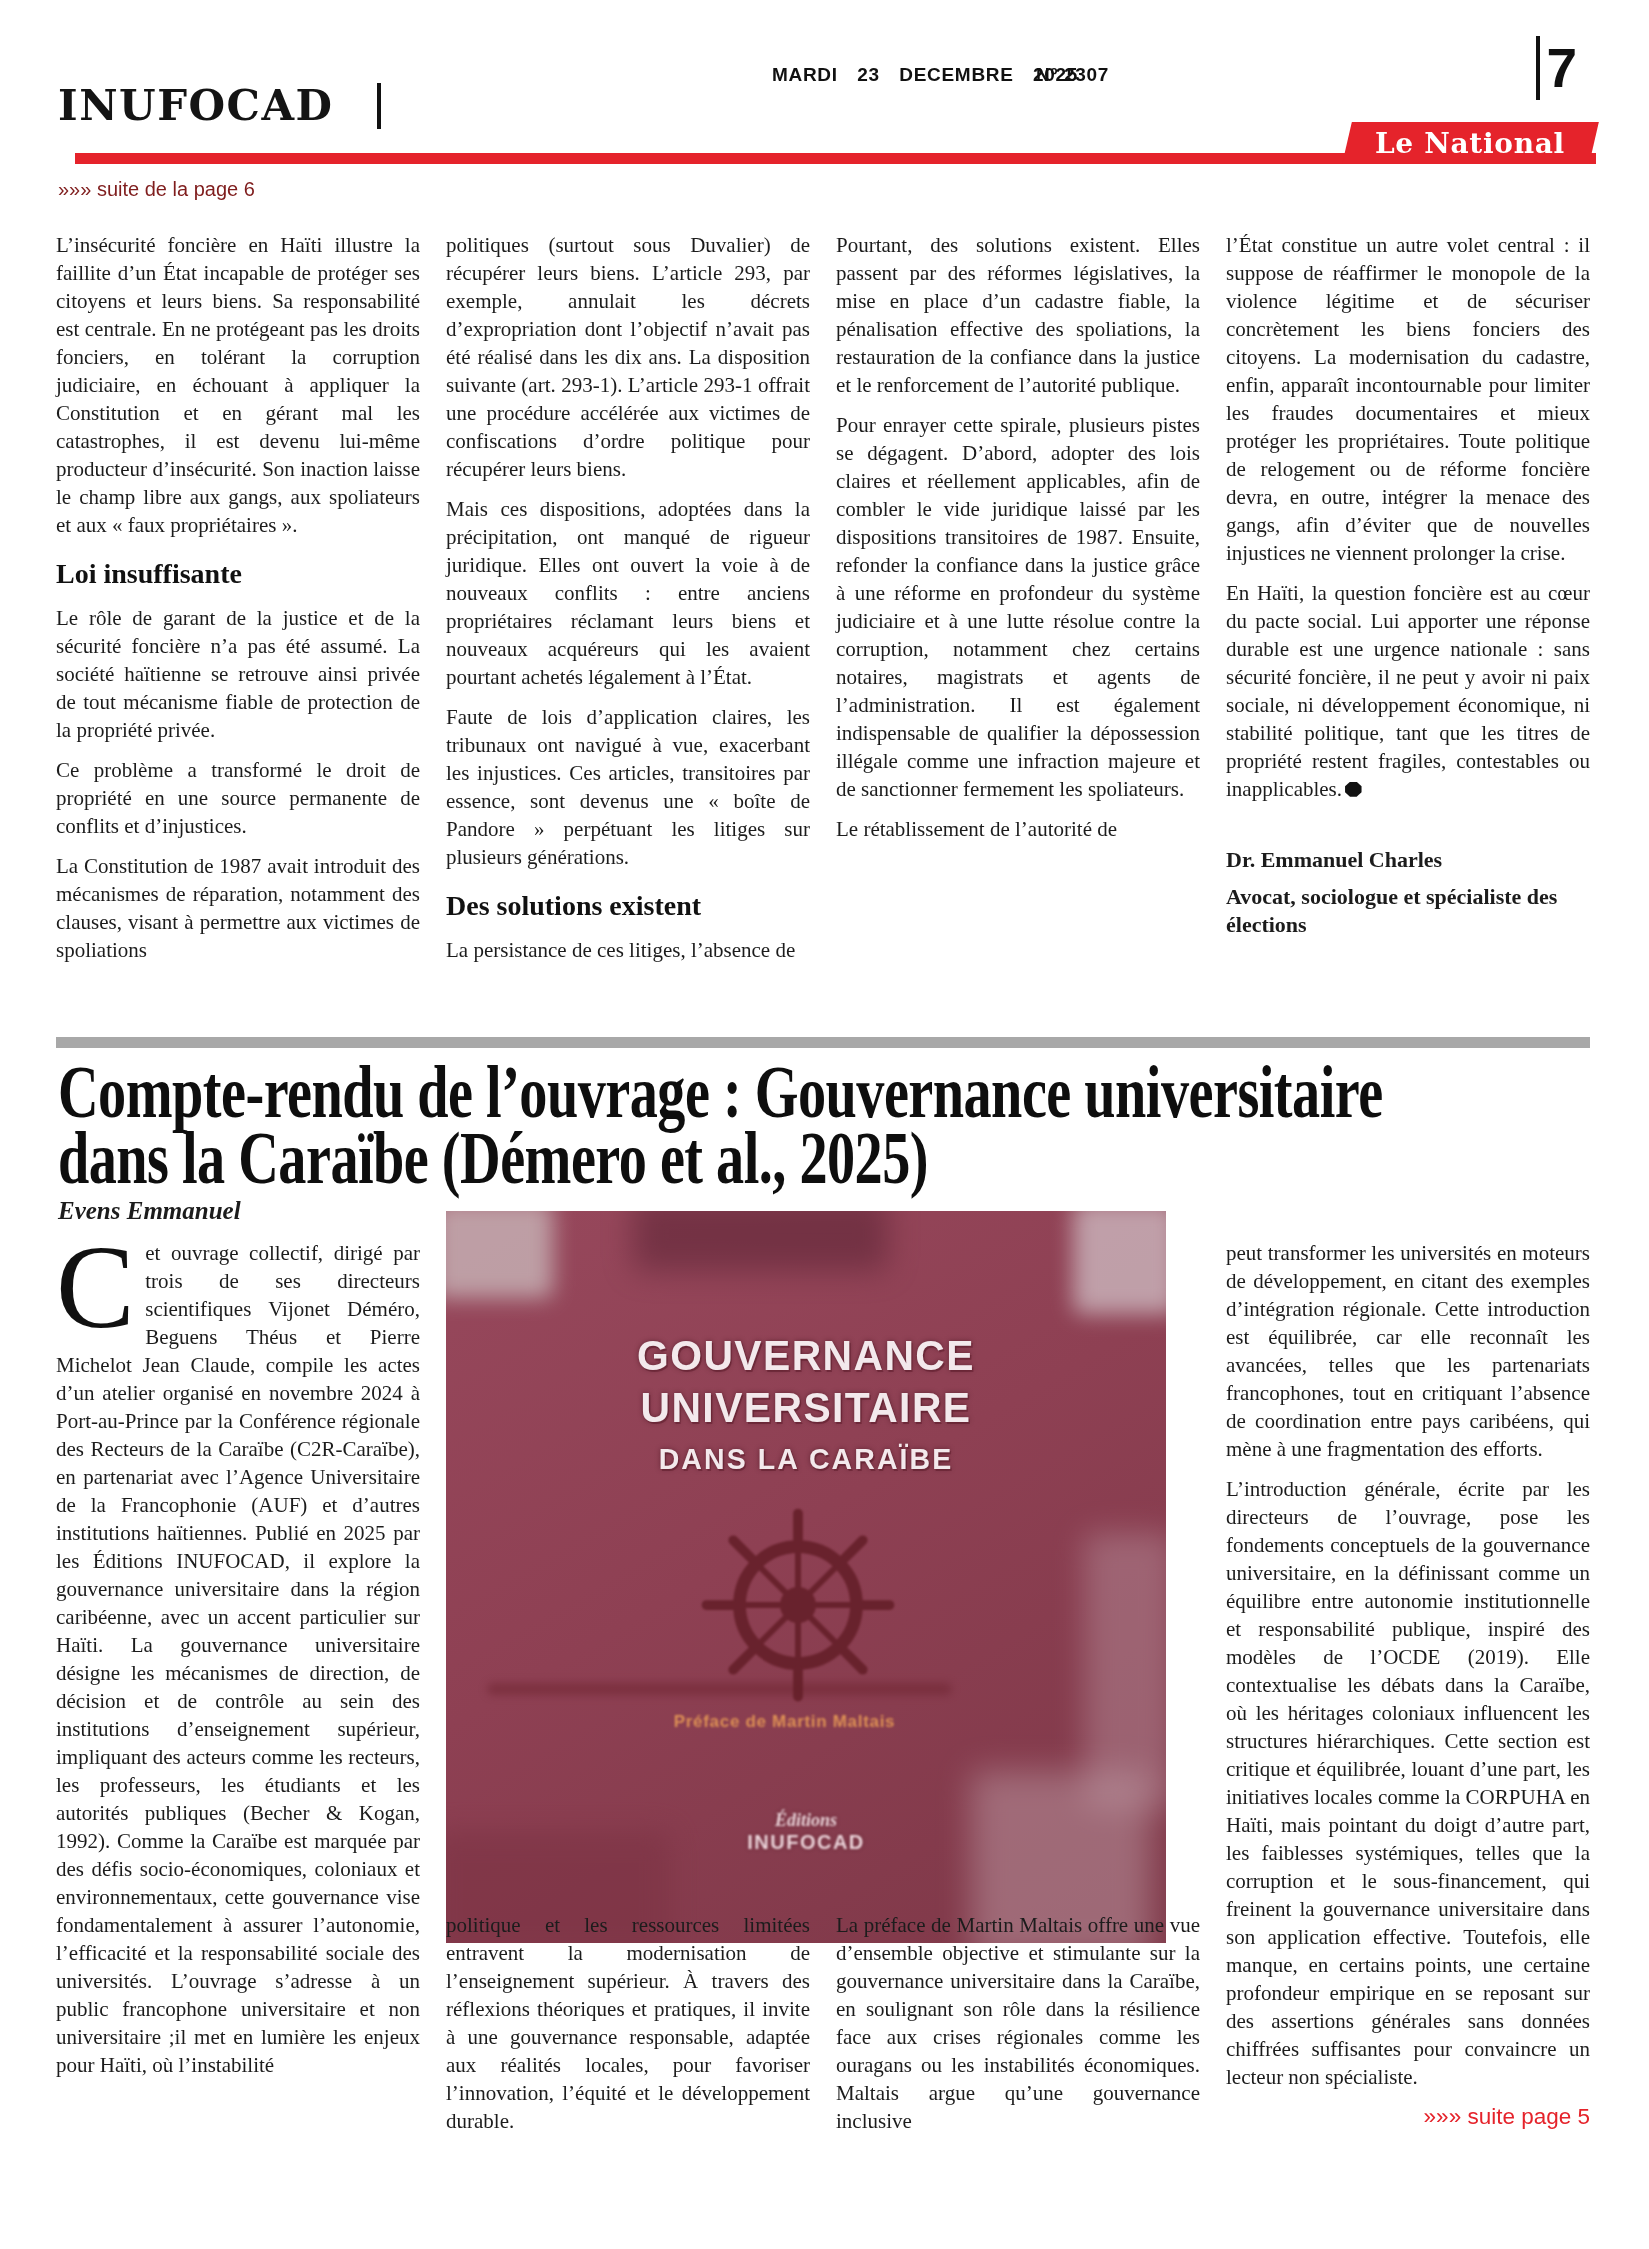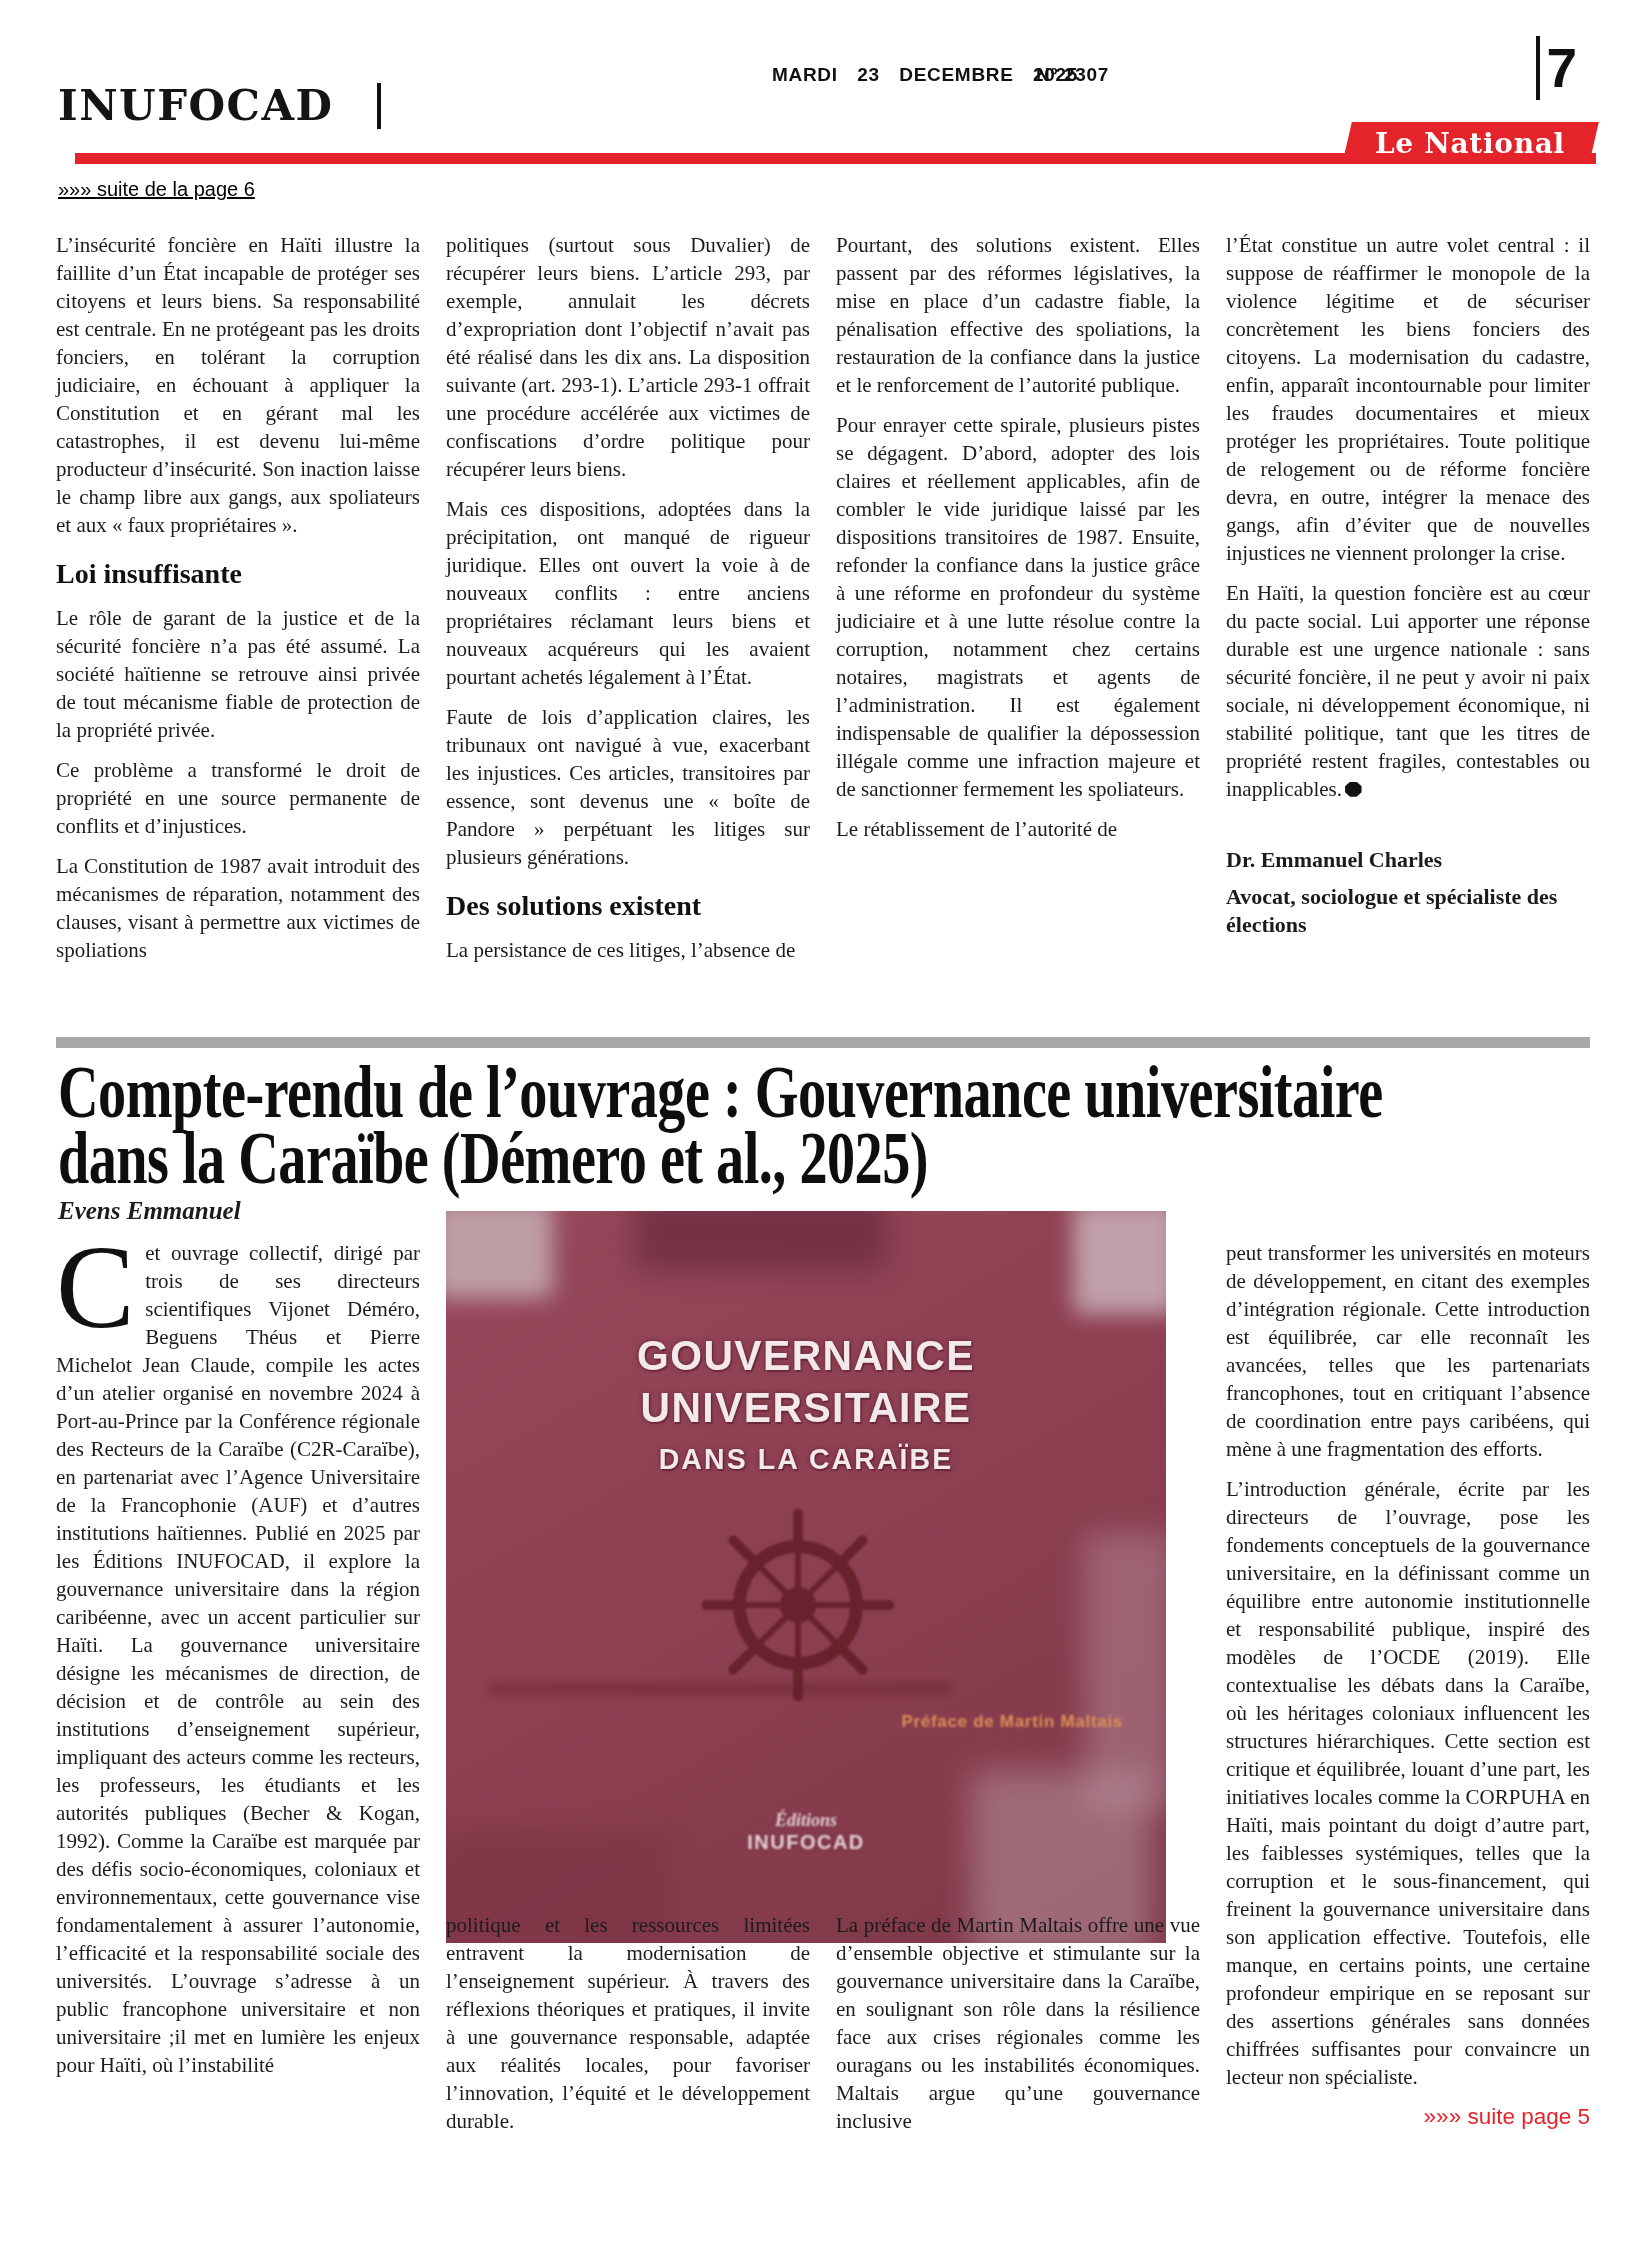--- a/index.html
+++ b/index.html
@@ -17,21 +17,21 @@
   .sectionrow{position:absolute;left:58px;top:81px;display:flex;align-items:center;}
   .sectiontitle{font-family:"DejaVu Serif",serif;font-weight:bold;font-size:42px;
           letter-spacing:1.5px;color:#141414;}
   .sectionbar{width:4.5px;height:46px;background:#111;margin-left:43px;}
   .redrule{position:absolute;left:75px;top:153px;width:1521px;height:11.2px;background:#e5232b;}
   .brandflag{position:absolute;right:56px;top:122px;width:247px;height:42px;background:#e5232b;
           transform:skewX(-13deg);display:flex;align-items:center;justify-content:center;}
   .brandflag span{transform:skewX(13deg);font-family:"DejaVu Serif",serif;font-weight:bold;
           font-size:28px;color:#fff;letter-spacing:0.7px;}
   .continue6{position:absolute;left:58px;top:178px;font-family:"Liberation Sans",sans-serif;
-          font-size:20px;color:#000000;text-decoration:underline;}
+          font-size:20px;color:#7f1d1d;}
   
   .col{position:absolute;width:364px;font-size:21px;line-height:28px;text-align:justify;}
   .col p{margin:0 0 12px 0;}
   .subhead{font-family:"Liberation Serif",serif;font-weight:bold;font-size:28px;
           line-height:30px;margin:19.5px 0 15px 0;color:#111;text-align:left;}
   .a1col{top:231px;}
   .c1{left:56px;} .c2{left:446px;} .c3{left:836px;} .c4{left:1226px;}
   .endmark{display:inline-block;width:16.5px;height:15px;background:#111;margin-left:3px;
           vertical-align:-0.7px;clip-path:polygon(30% 0%,70% 0%,100% 30%,100% 70%,70% 100%,30% 100%,0% 70%,0% 30%);}
   .signature{margin-top:43px;font-weight:bold;font-size:22px;line-height:28px;text-align:left;}
@@ -62,21 +62,21 @@
   .b-br{right:15px;bottom:-15px;width:180px;height:187px;background:#bd9aa4;opacity:.5;filter:blur(16.5px);}
   .b-bl{left:-15px;bottom:-15px;width:240px;height:127px;background:#7c3344;opacity:.6;filter:blur(13.5px);}
   .b-streak{left:41px;top:472px;width:465px;height:12px;background:#6e2430;opacity:.55;filter:blur(4.5px);}
   .cover-title{position:absolute;left:0;right:0;top:118px;text-align:center;
          font-family:"Liberation Sans",sans-serif;font-weight:bold;color:#f3e9ec;
          transform:scaleX(.95);letter-spacing:1.5px;
          text-shadow:0 0 5.2px rgba(60,15,25,.55),1.5px 1.5px 0 rgba(90,25,40,.45);}
   .cover-title .t1,.cover-title .t2{font-size:43px;line-height:52px;}
   .cover-title .t3{font-size:30px;line-height:36px;margin-top:7.5px;letter-spacing:2.2px;}
   .wheel{position:absolute;left:247px;top:289px;filter:blur(1.1px);opacity:.92;}
-  .preface{position:absolute;left:0;right:43px;top:501px;text-align:right;
+  .preface{position:absolute;left:0;right:43px;top:501px;text-align:center;
          font-family:"Liberation Sans",sans-serif;font-weight:bold;font-size:17px;color:#dd9055;
          filter:blur(0.9px);letter-spacing:0.7px;}
   .publisher{position:absolute;left:0;right:0;top:600px;text-align:center;color:#efd7dd;
          filter:blur(0.9px);text-shadow:0 0 3.7px rgba(70,20,30,.6);}
   .publisher .pl1{font-style:italic;font-weight:bold;font-size:18px;line-height:19.5px;}
   .publisher .pl2{font-family:"Liberation Sans",sans-serif;font-weight:bold;font-size:20px;
          letter-spacing:1.5px;line-height:22.5px;}
 </style>
 </head>
 <body>

